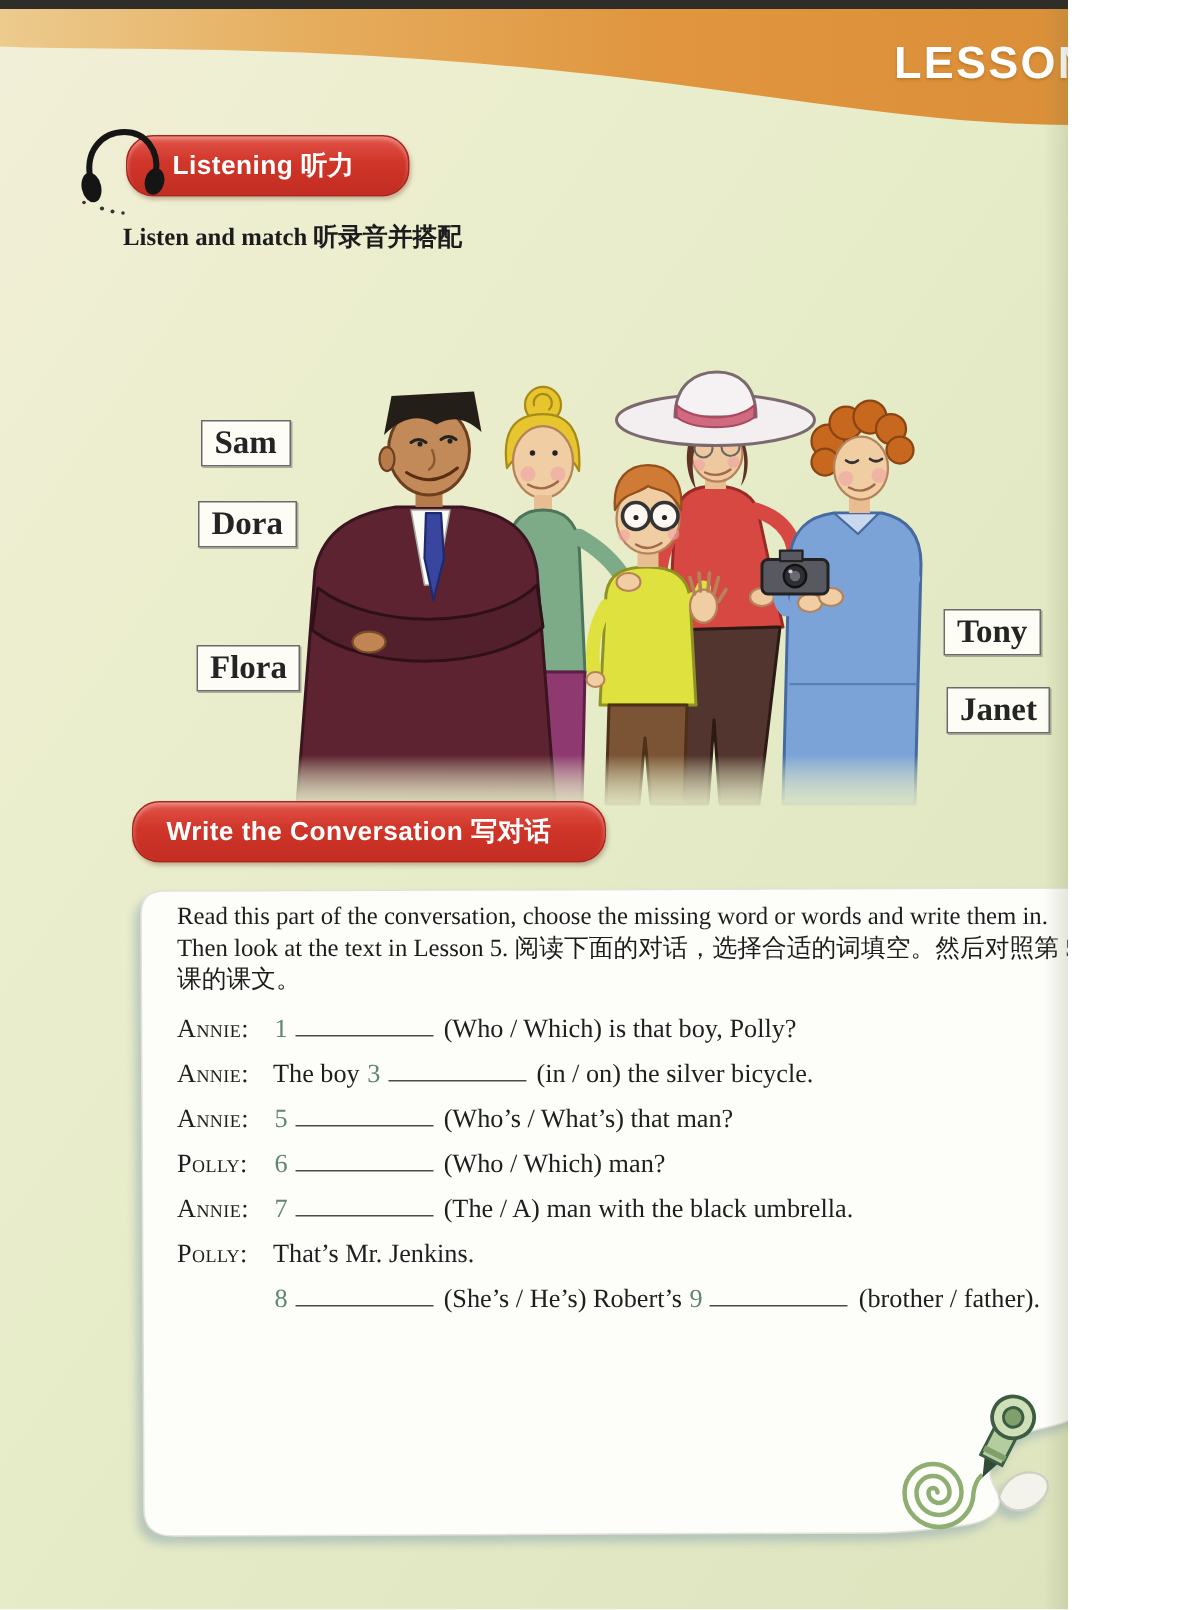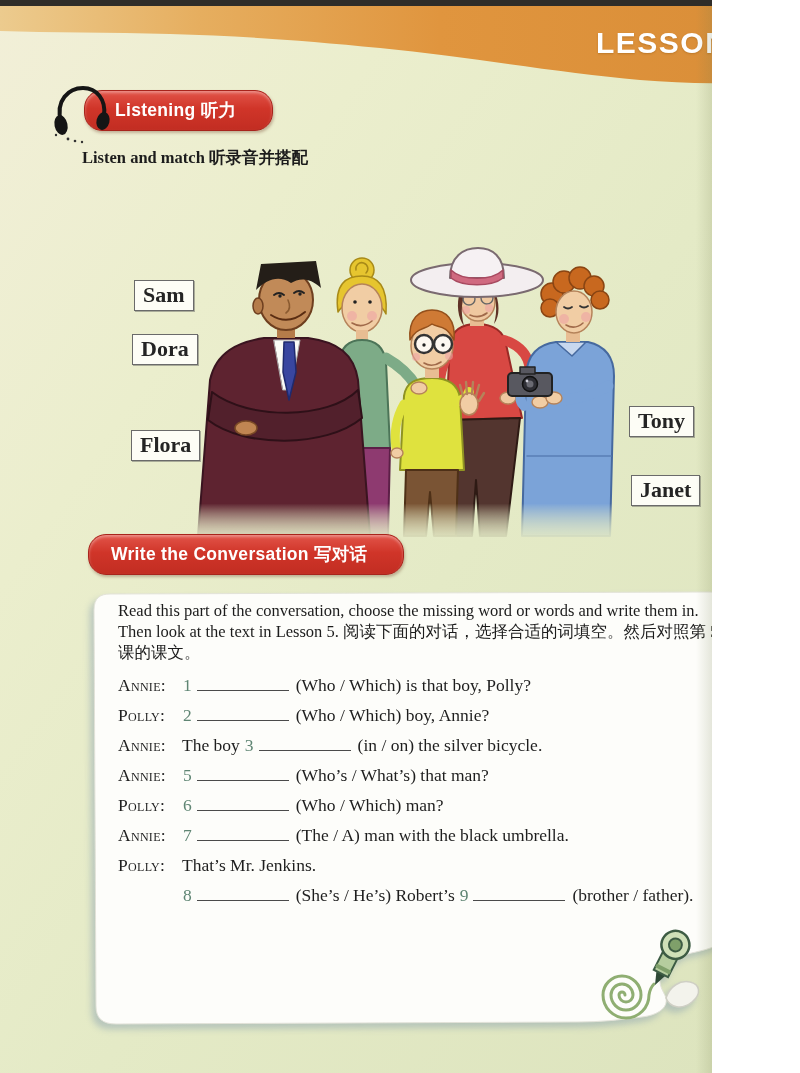--- a/index.html
+++ b/index.html
@@ -25,21 +25,21 @@
   .badge-listening{left:84px;top:90px;padding-left:30px;}
   .badge-write{left:88px;top:534px;}
   .listen-sub{position:absolute;left:82px;top:147px;font-weight:bold;font-size:16.5px;color:#1c1c1c;z-index:2;}
   .listen-instr{position:absolute;left:82px;top:170px;width:652px;font-weight:bold;font-size:16.5px;
         line-height:20.5px;color:#1c1c1c;z-index:2;text-align:justify;}
   .illus{position:absolute;left:188px;top:240px;width:460px;height:310px;z-index:2;}
   .name-label{position:absolute;z-index:5;background:#fdfdf6;border:1px solid #6a6a6a;
         box-shadow:1px 1px 0 rgba(90,90,90,.45);padding:1px 8px 2px;font-weight:bold;font-size:22px;
         color:#242424;}
   .label-sam{left:134px;top:280px;}  .label-dora{left:132px;top:334px;}  .label-flora{left:131px;top:430px;}
-  .label-tony{left:629px;top:406px;} .label-janet{left:631px;top:475px;}
+  .label-tony{left:629px;top:406px;} .label-janet{left:631px;top:458px;}
   .panel-svg{position:absolute;left:80px;top:584px;width:680px;height:445px;z-index:3;
         filter:drop-shadow(-4px 5px 3px rgba(125,150,175,.42));}
   .panel-content{position:absolute;left:118px;top:600px;width:616px;z-index:4;}
   .conv-instr{font-weight:normal;font-size:16.5px;line-height:21px;color:#1c1c1c;margin-bottom:12px;}
   .dline{margin-bottom:10px;font-size:17.5px;line-height:20px;color:#1e1e1e;white-space:nowrap;}
   .speaker{display:inline-block;width:64px;font-variant:small-caps;letter-spacing:.3px;}
   .num{color:#5f8573;margin:0 3px 0 1px;}
   .blank{display:inline-block;width:92px;height:13px;border-bottom:1.6px solid #4a4a4a;margin:0 7px 0 2px;}
   .seg{margin-right:4px;}
   .watermark{position:absolute;left:54px;top:1046px;z-index:2;color:#c2cab8;
@@ -228,21 +228,20 @@
       <rect x="-8" y="-20" width="16" height="4" fill="#7fa06a"></rect>
       <circle cx="0" cy="-45" r="14" fill="#cfe0b8" stroke="#3d5c44" stroke-width="2.5"></circle>
       <circle cx="0" cy="-45" r="6.5" fill="#7fa06a" stroke="#3d5c44" stroke-width="2"></circle>
     </g>
   </svg>
 
   <div class="panel-content">
     <div class="conv-instr">Read this part of the conversation, choose the missing word or words and write them in. Then look at the text in Lesson 5. 阅读下面的对话，选择合适的词填空。然后对照第 5 课的课文。</div>
     <div class="dialogue" id="dialogue">
         <div class="dline"><span class="speaker">Annie:</span><span class="num">1</span><span class="blank"></span><span class="seg">(Who / Which) is that boy, Polly?</span></div>
-        <div class="dline"><span class="speaker">Polly:</span><span class="num">2</span><span class="blank"></span><span class="seg">(Who / Which) boy, Annie?</span></div>
         <div class="dline"><span class="speaker">Annie:</span><span class="seg">The boy</span><span class="num">3</span><span class="blank"></span><span class="seg">(in / on) the silver bicycle.</span></div>
         <div class="dline"><span class="speaker">Annie:</span><span class="num">5</span><span class="blank"></span><span class="seg">(Who’s / What’s) that man?</span></div>
         <div class="dline"><span class="speaker">Polly:</span><span class="num">6</span><span class="blank"></span><span class="seg">(Who / Which) man?</span></div>
         <div class="dline"><span class="speaker">Annie:</span><span class="num">7</span><span class="blank"></span><span class="seg">(The / A) man with the black umbrella.</span></div>
         <div class="dline"><span class="speaker">Polly:</span><span class="seg">That’s Mr. Jenkins.</span></div>
         <div class="dline"><span class="speaker"></span><span class="num">8</span><span class="blank"></span><span class="seg">(She’s / He’s) Robert’s</span><span class="num">9</span><span class="blank"></span><span class="seg">(brother / father).</span></div>
       </div>
   </div>
 
   <div class="watermark">book-reader.cn</div>

